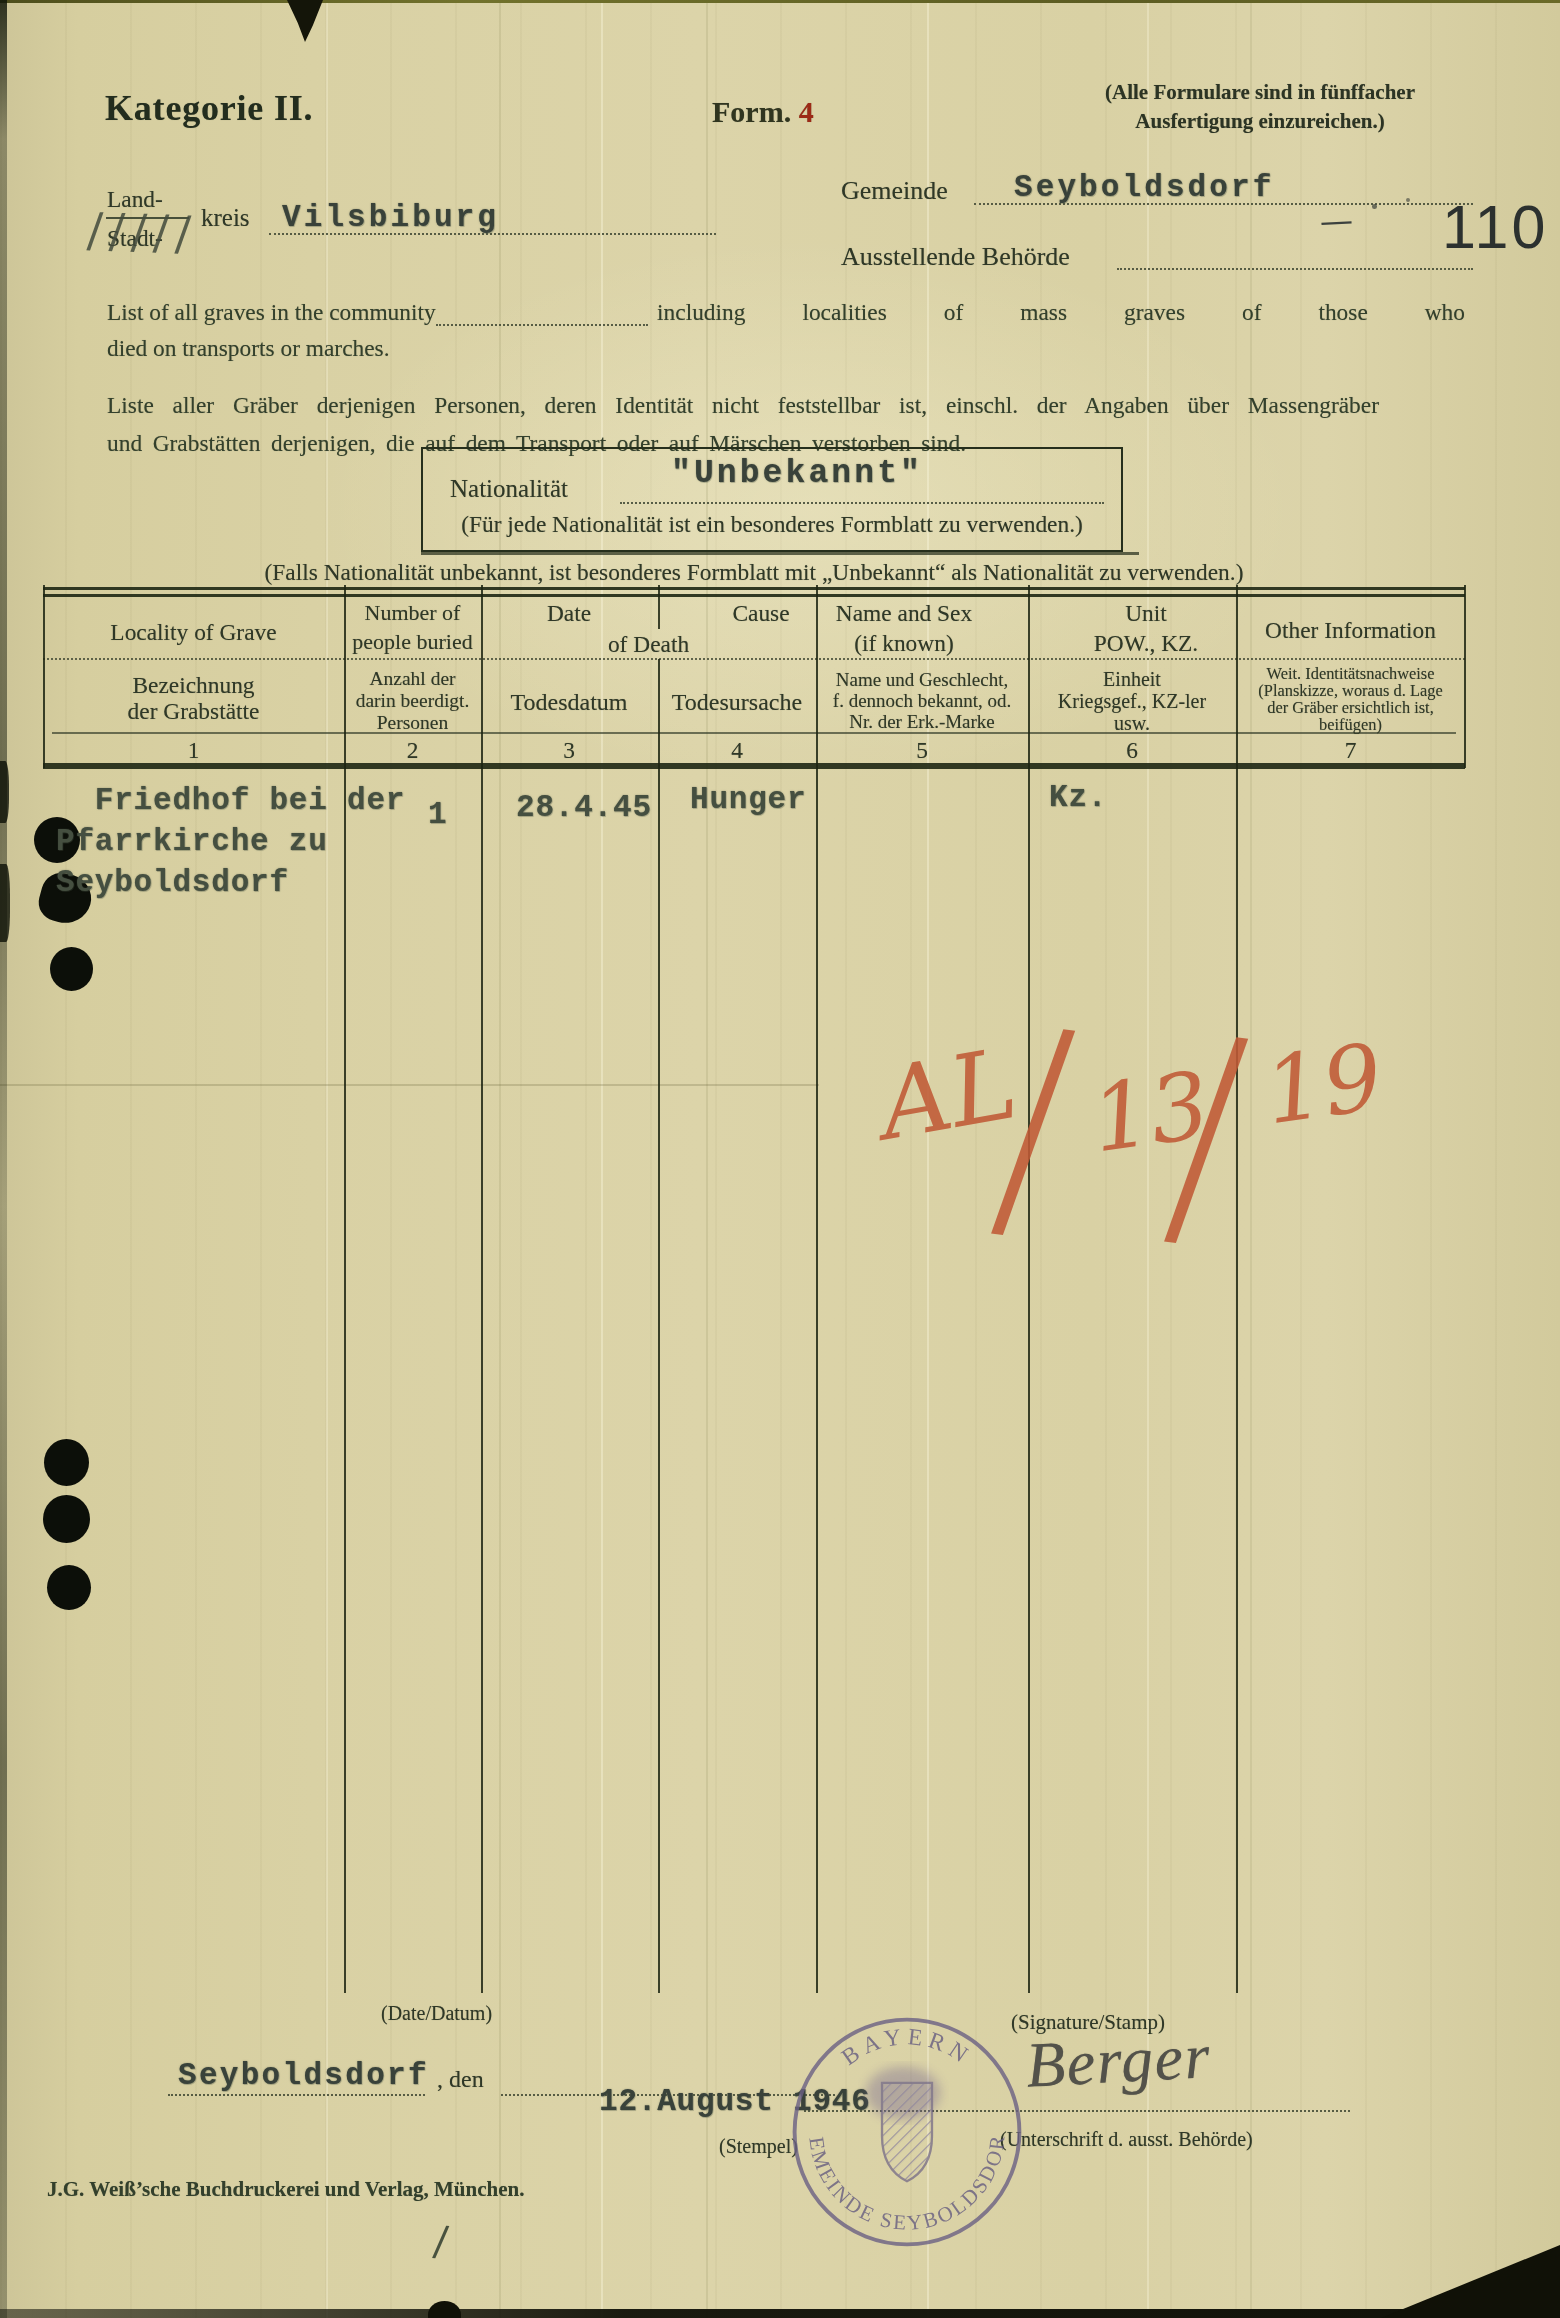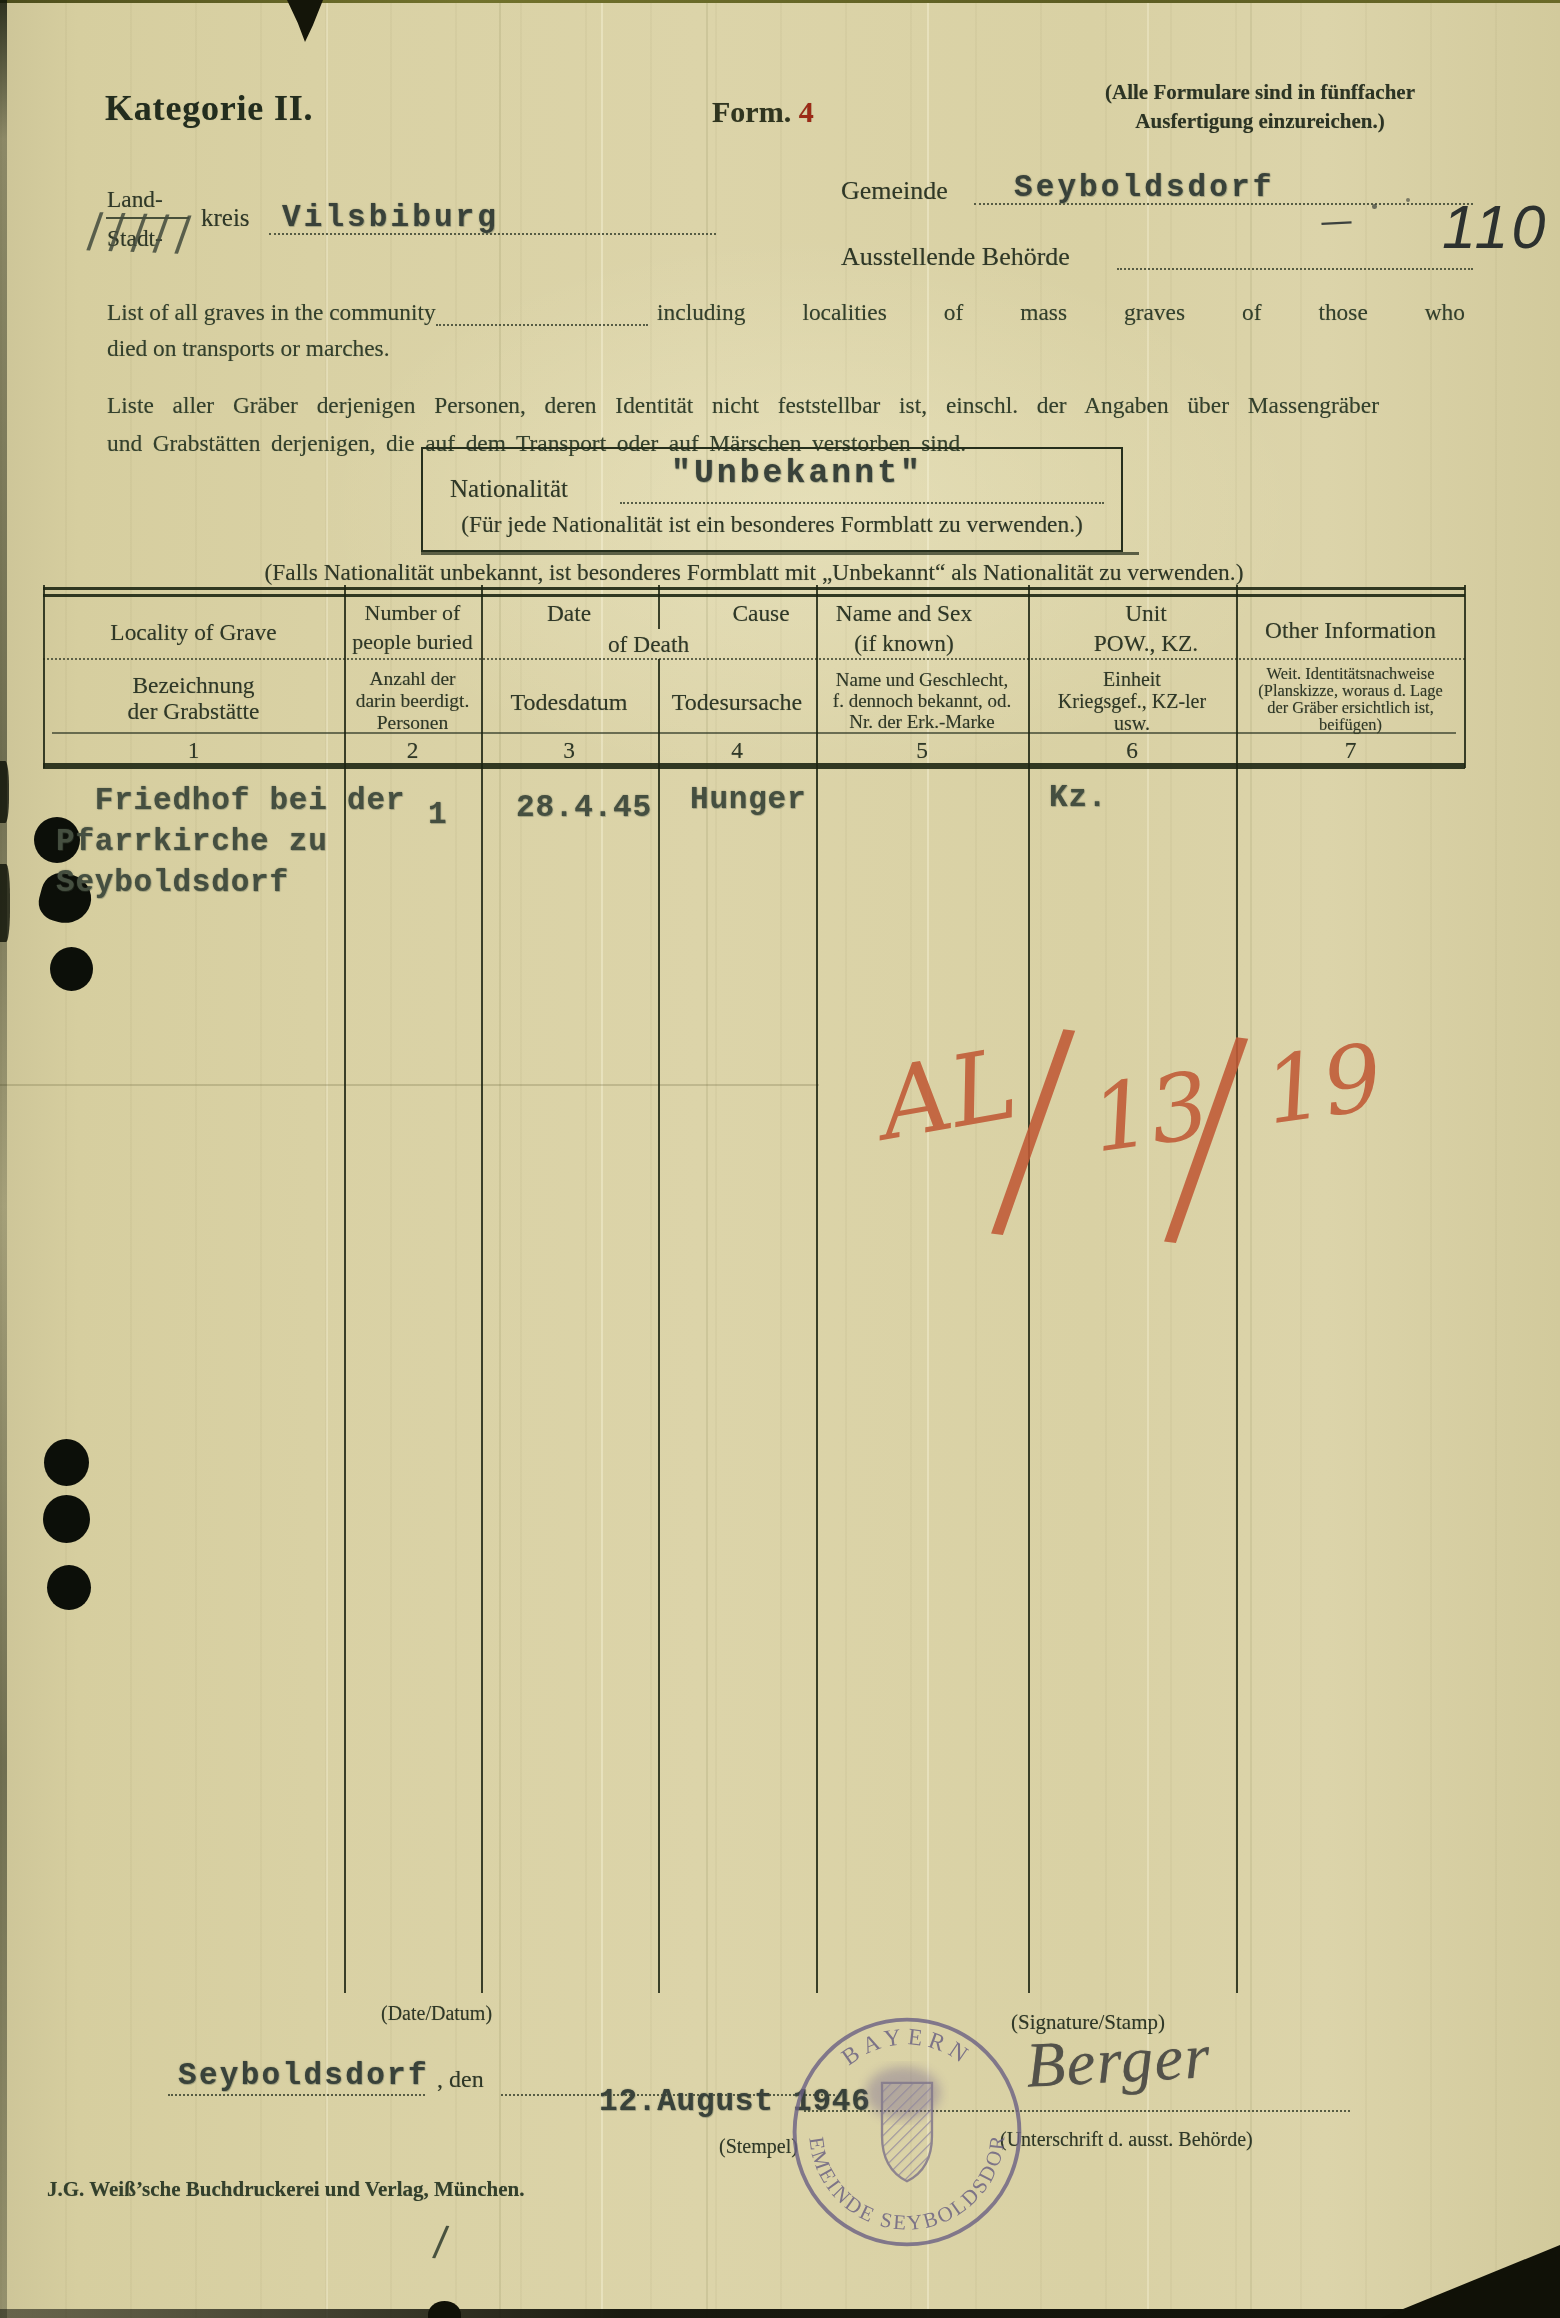--- a/index.html
+++ b/index.html
@@ -74,21 +74,21 @@
   <div class="abs typed typed-dark" style="left:282px;top:200px;font-size:31px;letter-spacing:3.1px;">Vilsbiburg</div>
 
   <div class="abs serif" style="left:841px;top:176px;font-size:26px;">Gemeinde</div>
   <div class="abs dotted" style="left:974px;top:178px;width:499px;height:25px;"></div>
   <div class="abs typed typed-dark" style="left:1014px;top:170px;font-size:31px;letter-spacing:3.1px;">Seyboldsdorf</div>
   <div class="abs" style="left:1320px;top:201px;font-size:33px;color:#3c413e;transform:rotate(-3deg);font-family:'DejaVu Serif',serif;">—</div>
   <div class="abs" style="left:1372px;top:204px;width:4.7px;height:4.7px;background:rgba(60,64,58,.7);border-radius:50%;"></div>
   <div class="abs" style="left:1406px;top:198px;width:3.9px;height:3.9px;background:rgba(60,64,58,.6);border-radius:50%;"></div>
   <div class="abs serif" style="left:841px;top:242px;font-size:26px;">Ausstellende Behörde</div>
   <div class="abs dotted" style="left:1117px;top:243px;width:356px;height:25px;"></div>
-  <div class="abs" style="left:1442px;top:192px;font-family:'Liberation Sans',sans-serif;font-size:61px;letter-spacing:3.1px;color:#2c312f;font-style:italic;">110</div>
+  <div class="abs" style="left:1442px;top:192px;font-family:'Liberation Sans',sans-serif;font-size:61px;letter-spacing:3.1px;color:#2c312f;">110</div>
 
   <div class="abs" style="left:107px;top:297px;width:1358px;display:flex;align-items:flex-end;">
     <span class="serif green" style="font-size:23.4px;flex:0 0 auto;">List of all graves in the community</span>
     <span class="dotted" style="flex:0 0 212px;height:26.5px;"></span>
     <span class="serif green" style="font-size:23.4px;flex:1 1 auto;text-align:justify;text-align-last:justify;padding-left:9.4px;">including localities of mass graves of those who</span>
   </div>
   <div class="abs serif green" style="left:107px;top:335px;font-size:23.4px;">died on transports or marches.</div>
 
   <div class="abs serif green" style="left:107px;top:392px;width:1272px;font-size:23.4px;text-align:justify;text-align-last:justify;">Liste aller Gräber derjenigen Personen, deren Identität nicht feststellbar ist, einschl. der Angaben über Massengräber</div>
   <div class="abs serif green" style="left:107px;top:430px;font-size:23.4px;word-spacing:4.7px;">und Grabstätten derjenigen, die auf dem Transport oder auf Märschen verstorben sind.</div>

